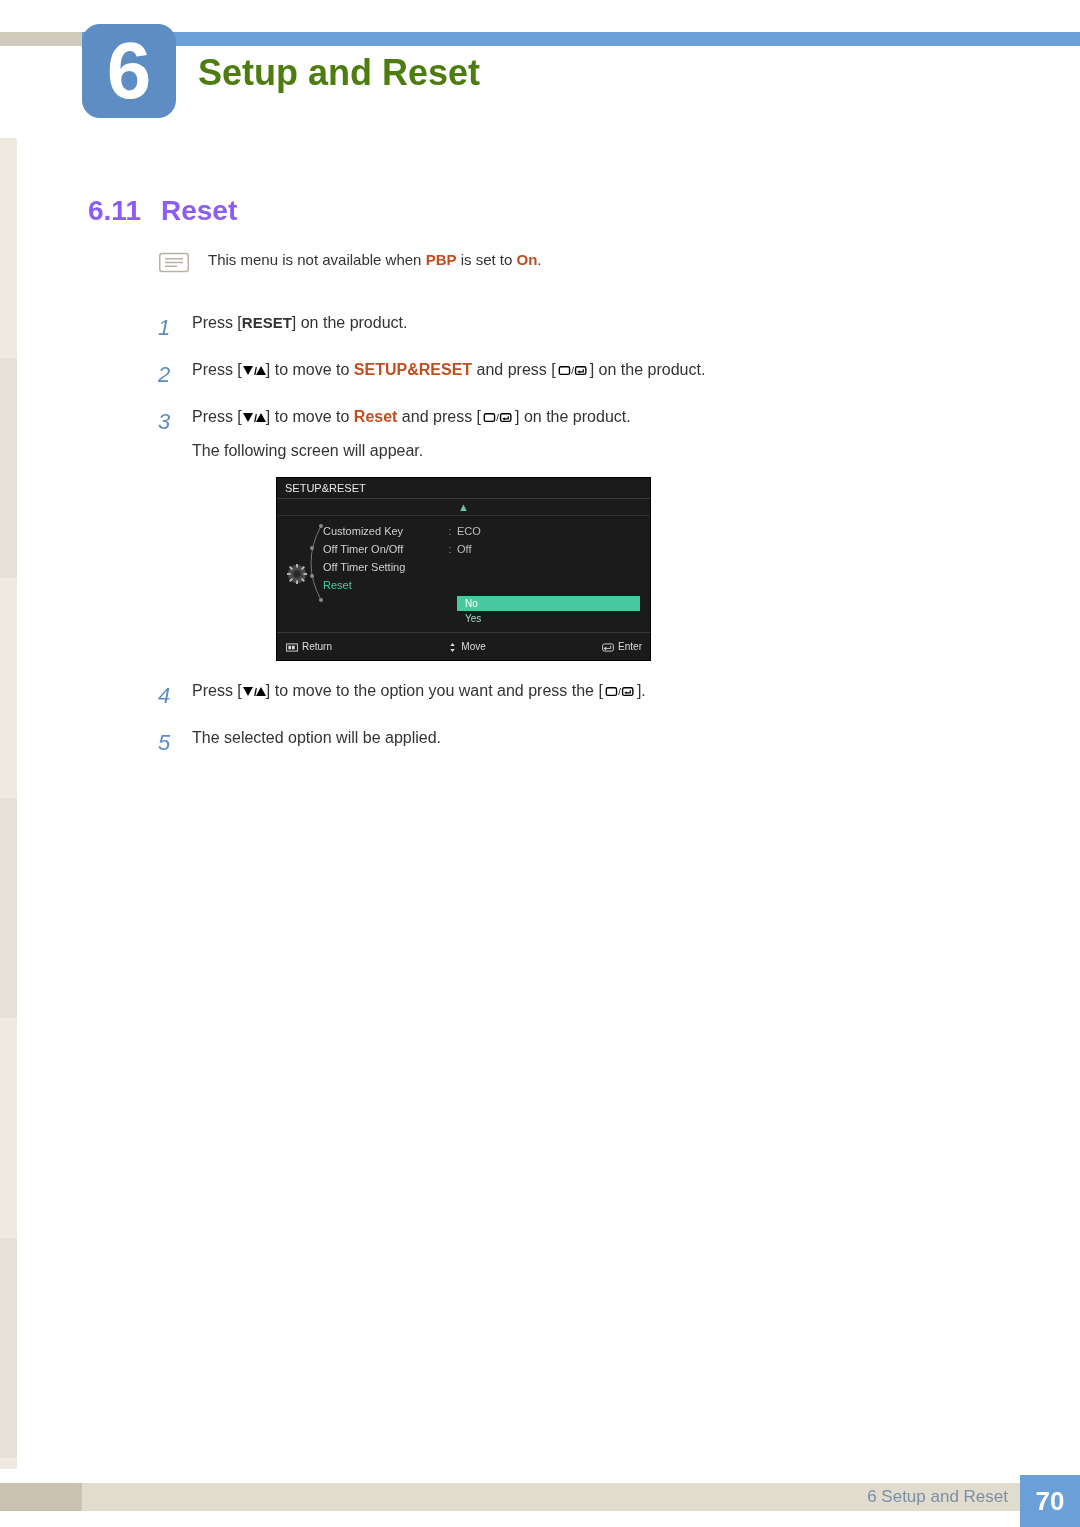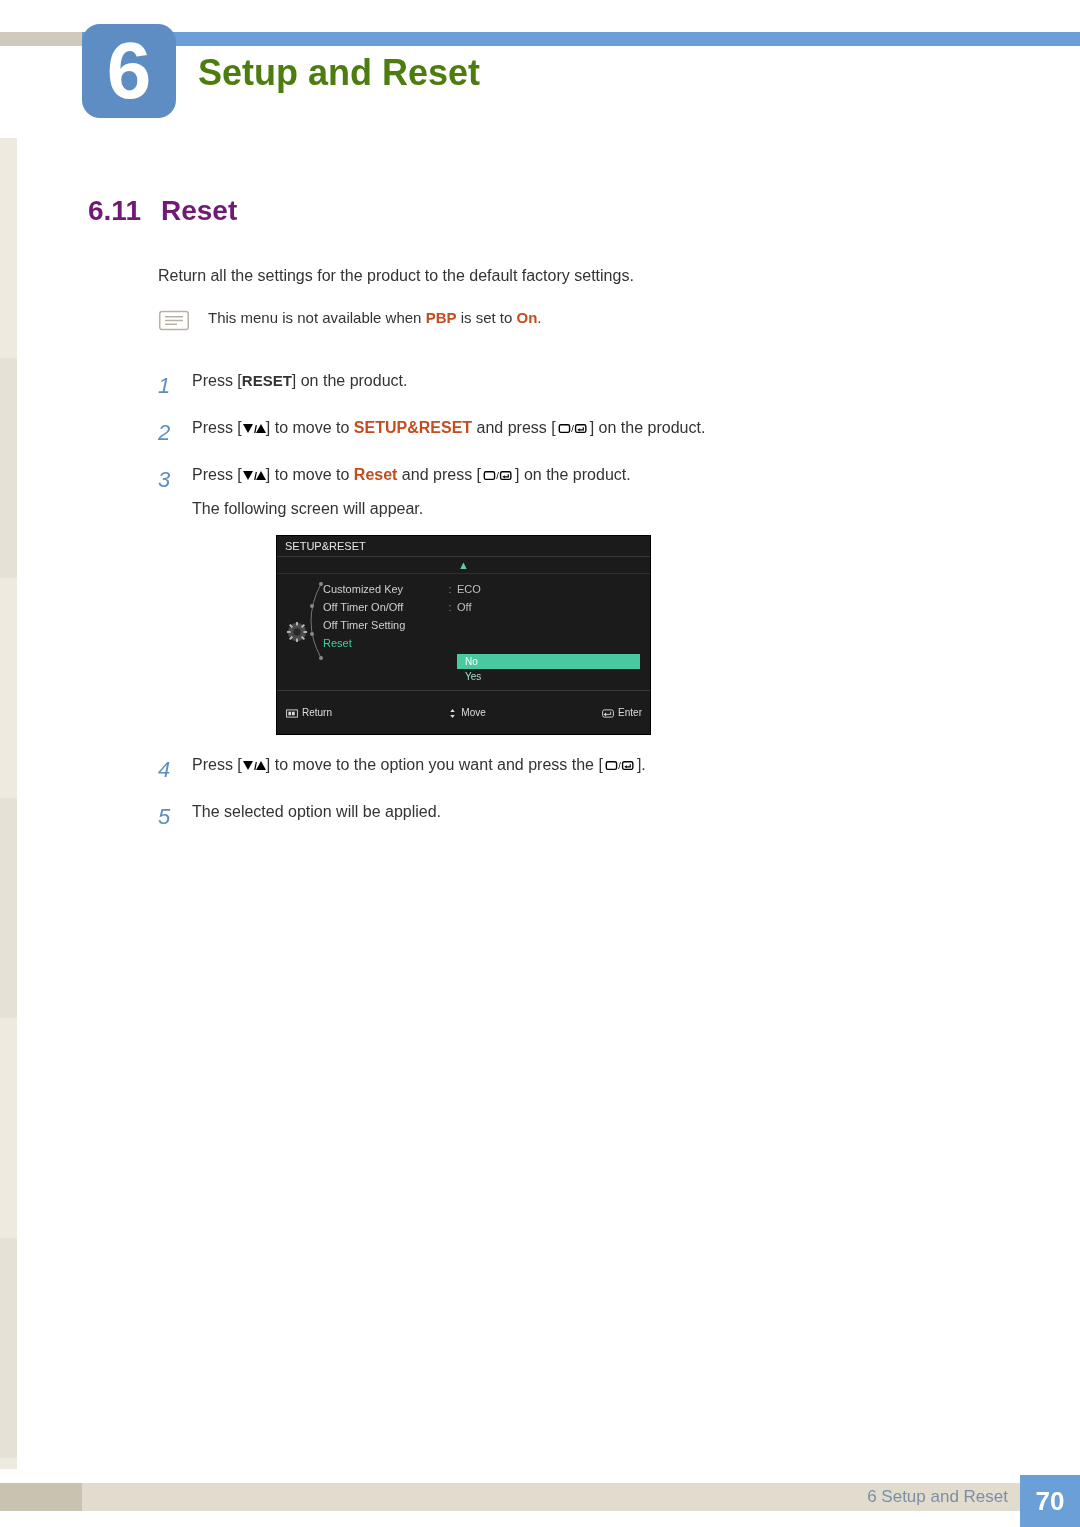--- a/index.html
+++ b/index.html
@@ -8,21 +8,21 @@
   .top-header-bar { position:absolute; top:32px; left:0; right:0; height:14px; }
   .top-header-bar .gray-seg { position:absolute; left:0; width:82px; height:14px; background:#d0cabc; }
   .top-header-bar .blue-seg { position:absolute; left:82px; right:0; height:14px; background:#6b9fd8; }
 
   .chapter-badge { position:absolute; top:24px; left:82px; width:94px; height:94px; background:#5d8dc3; border-radius:18px; display:flex; align-items:center; justify-content:center; }
   .chapter-badge span { font-size:80px; font-weight:bold; color:#fff; line-height:1; }
 
   .chapter-title { position:absolute; top:52px; left:198px; font-size:36px; font-weight:bold; color:#4d7c0f; }
 
   .section { position:absolute; top:195px; left:88px; right:60px; }
-  .section-heading { color:#701a75; font-size:28px; font-weight:bold; }
+  .section-heading { color:#8b5cf6; font-size:28px; font-weight:bold; }
   .section-heading .num { margin-right:20px; }
   .intro { margin-top:40px; font-size:16px; color:#333; padding-left:70px; }
 
   .note-row { margin-top:24px; padding-left:70px; display:flex; align-items:flex-start; }
   .note-icon { width:32px; height:26px; margin-right:18px; display:flex; align-items:center; justify-content:center; }
   .note-icon svg { width:30px; height:24px; }
   .note-text { font-size:15px; color:#333; }
   .note-text .pbp { color:#c24d1f; font-weight:bold; }
   .note-text .on  { color:#c24d1f; font-weight:bold; }
 
@@ -50,21 +50,21 @@
   .osd-row { display:flex; padding:3px 10px 3px 6px; }
   .osd-row .lbl { width:120px; }
   .osd-row .sep { width:14px; text-align:center; color:#888; }
   .osd-row .val { flex:1; color:#bfbfbf; }
   .osd-row.highlight .lbl { color:#3bd0a0; }
   .osd-options { margin:2px 10px 0 140px; }
   .osd-opt { padding:2px 8px; font-size:10px; }
   .osd-opt.sel { background:#49c9a0; color:#fff; }
   .osd-opt.alt { color:#a6d9c8; }
   .osd-curve { position:absolute; left:-20px; top:2px; width:28px; height:90px; pointer-events:none; }
-  .osd-footer { display:flex; border-top:1px solid #3a3a3a; background:#1b1b1b; padding:16px 8px; font-size:10px; color:#ddd; justify-content:space-between; }
+  .osd-footer { display:flex; border-top:1px solid #3a3a3a; background:#1b1b1b; padding:8px 8px; font-size:10px; color:#ddd; justify-content:space-between; }
   .osd-footer span svg { vertical-align:middle; margin-right:3px; height:9px; }
 
   .side-strip { position:absolute; left:0; top:138px; width:17px; bottom:58px;
     background: repeating-linear-gradient(180deg, #eeeae0 0 220px, #e5e1d6 220px 440px); }
 
   .bottom-strip { position:absolute; left:0; right:0; bottom:0; height:62px; }
   .bottom-strip .bg { position:absolute; left:82px; right:0; top:18px; height:28px; background:#e2dccf; }
   .bottom-strip .left-tab { position:absolute; left:0; width:82px; top:18px; height:28px; background:#c9c2b1; }
   .footer-label { position:absolute; right:72px; top:22px; color:#7a8fa6; font-size:17px; }
   .page-num { position:absolute; right:0; top:10px; width:60px; height:53px; background:#6b9fd8; color:#fff; display:flex; align-items:center; justify-content:center; font-size:26px; font-weight:bold; }
@@ -84,21 +84,20 @@
 <div class="chapter-title">Setup and Reset</div>
 
 <div class="side-strip"></div>
 
 <div class="section">
 
   <div class="section-heading">
     <span class="num">6.11</span><span>Reset</span>
   </div>
 
-  <div class="intro">Return all the settings for the product to the default factory settings.</div>
 
   <div class="note-row">
     <div class="note-icon">
       <svg viewBox="0 0 40 30">
           <rect x="1" y="1" width="38" height="24" rx="3" fill="none" stroke="#b8b2a4" stroke-width="2"></rect>
           <line x1="8" y1="8" x2="32" y2="8" stroke="#b8b2a4" stroke-width="2"></line>
           <line x1="8" y1="13" x2="32" y2="13" stroke="#b8b2a4" stroke-width="2"></line>
           <line x1="8" y1="18" x2="24" y2="18" stroke="#b8b2a4" stroke-width="2"></line>
         </svg>
     </div>

